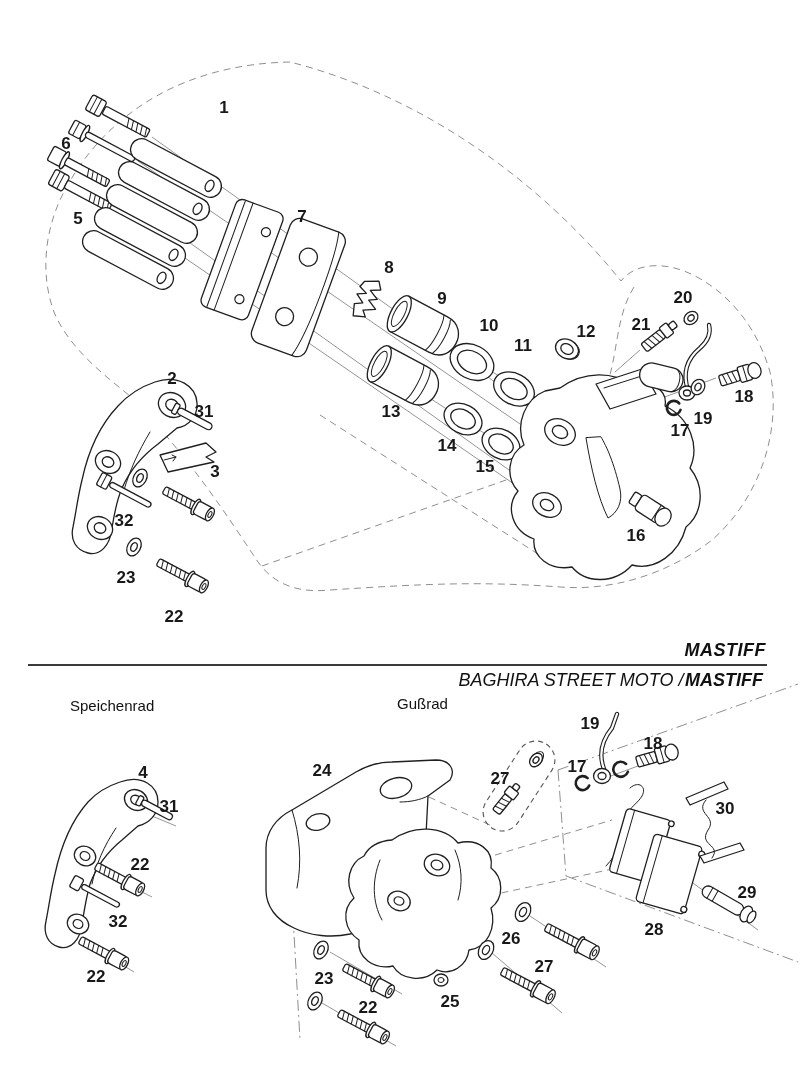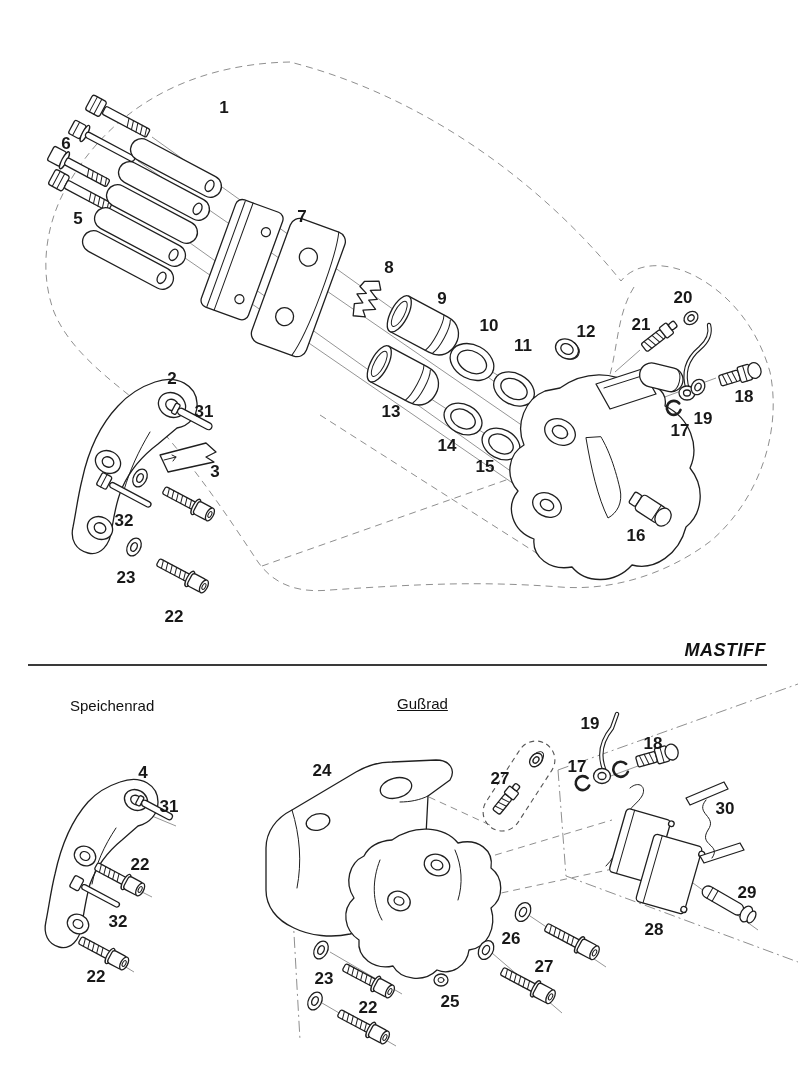--- a/index.html
+++ b/index.html
@@ -19,21 +19,21 @@
   .cring {fill:none;stroke:#1f1f1f;stroke-width:2.6;stroke-linecap:round;}
   .part-num{font:600 17px "Liberation Sans", sans-serif;fill:#181818;text-anchor:middle;}
   
   .brand-top{position:absolute;top:640px;right:35px;font:italic 700 18px "Liberation Sans",sans-serif;
              color:#111;letter-spacing:.5px;}
   .divider{position:absolute;top:664px;left:28px;width:739px;border-top:2px solid #3a3a3a;}
   .brand-sub{position:absolute;top:670px;right:38px;font:italic 400 18px "Liberation Sans",sans-serif;color:#111;}
   .brand-sub .b{font-weight:700;}
   .sec-label{position:absolute;font:400 15px "Liberation Sans",sans-serif;color:#111;}
   .sec-label.spoke{left:70px;top:697px;}
-  .sec-label.cast{left:397px;top:695px;text-decoration:underline;}
+  .sec-label.cast{left:397px;top:695px;}
 </style>
 </head>
 <body>
 
 <div class="page">
 
 <svg width="801" height="1081" viewBox="0 0 801 1081">
 
   <g>
     <path class="dash" d="M 290,62 C 190,64 110,108 66,188 C 44,228 40,274 54,312 C 68,346 100,372 130,396 C 190,458 226,514 258,562 C 275,586 300,593 330,590 C 420,584 480,581 560,587 C 625,592 680,565 712,540 C 760,498 782,430 770,372 C 758,330 732,296 697,277 C 664,259 634,264 621,281 C 540,180 420,95 290,62 Z"></path>
@@ -503,16 +503,17 @@
         <text x="324" y="984" class="part-num">23</text>
         <text x="368" y="1013" class="part-num">22</text>
         <text x="450" y="1007" class="part-num">25</text>
         <text x="511" y="944" class="part-num">26</text>
         <text x="544" y="972" class="part-num">27</text>
       </g>
 </svg>
 
 <div class="brand-top">MASTIFF</div>
 <div class="divider"></div>
+<div class="brand-sub"><span>BAGHIRA STREET MOTO /</span> <span class="b">MASTIFF</span></div>
 <div class="sec-label spoke">Speichenrad</div>
 <div class="sec-label cast">Gußrad</div>
 
 </div>
 
 </body></html>

